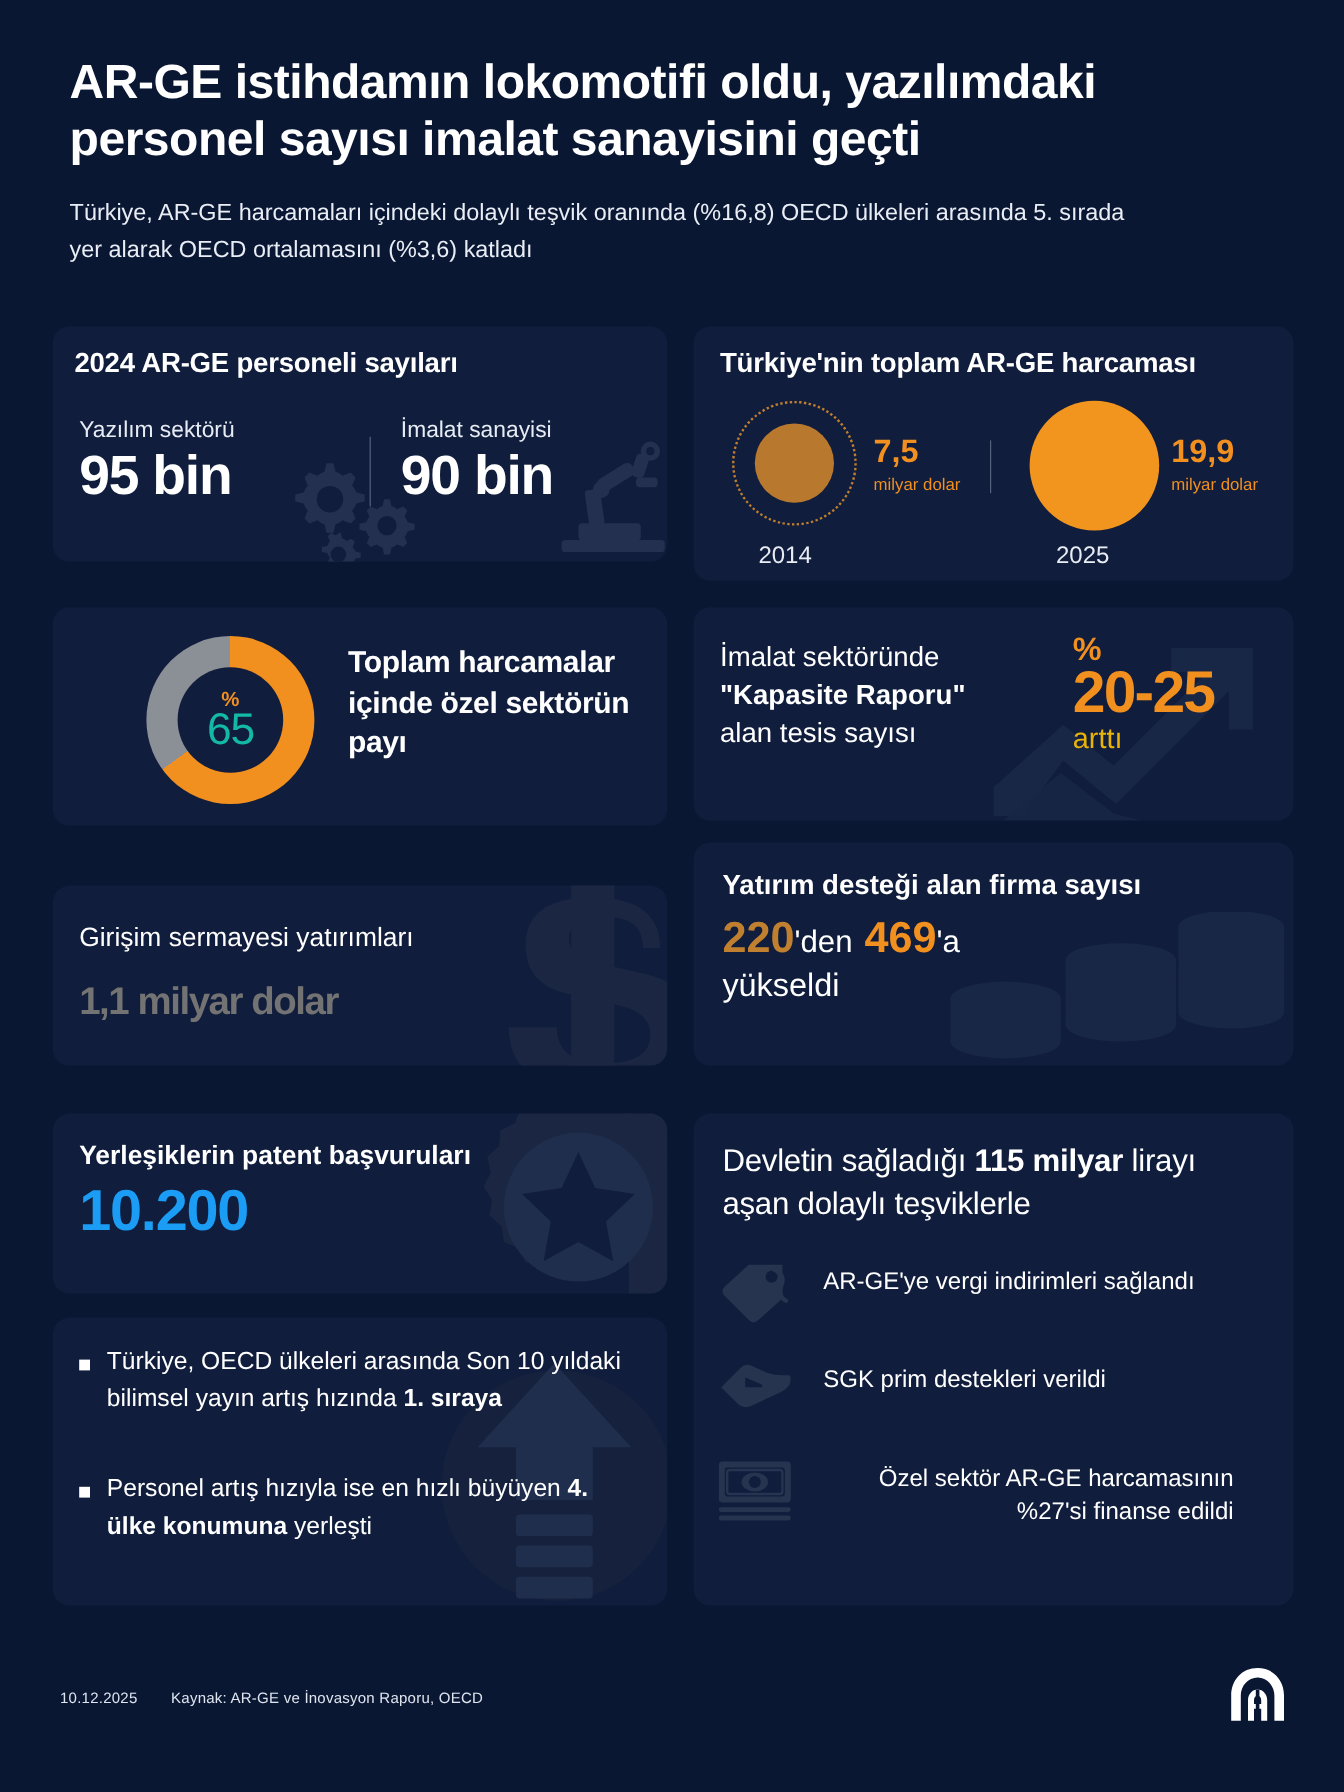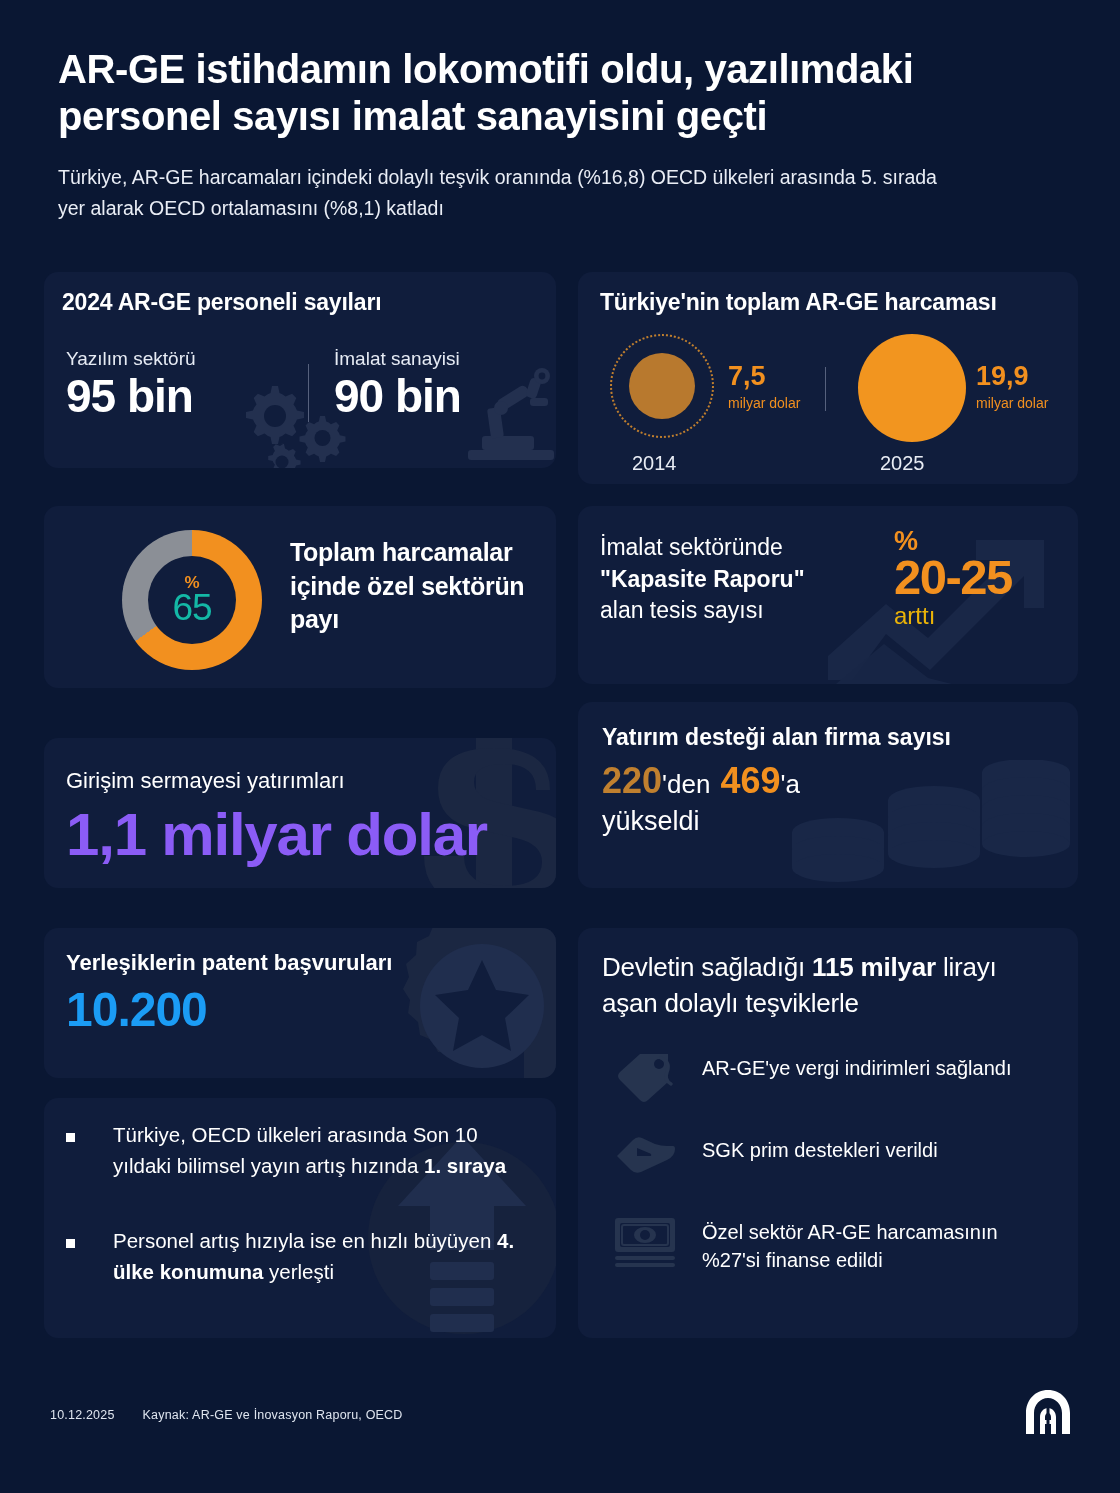--- a/index.html
+++ b/index.html
@@ -95,63 +95,63 @@
   .firms-title{ position:absolute; left:24px; top:22px; font-size:23px; color:#ffffff; font-weight:600;}
   .firms-line{ position:absolute; left:24px; top:56px; font-size:36px; font-weight:700; color:#ffffff; line-height:1.25; width:440px;}
   .c-dark-orange{ color:#c0802f;margin-top:16px; }
   .c-orange{ color:#f2901f; }
   .firms-suffix{ font-size:26px; font-weight:400; color:#ffffff; }
   .firms-last{ position:absolute; left:24px; top:104px; font-size:27px; font-weight:400; color:#ffffff;}
 
   
   #card-vc{ left:44px; top:738px; width:512px; height:150px; }
   .vc-title{ position:absolute; left:22px; top:30px; font-size:22px; color:#ffffff; font-weight:400;}
-  .vc-value{ position:absolute; left:22px; top:62px; font-size:60px; font-weight:700; color:#8b5cf6; letter-spacing:-1.2px;}
+  .vc-value{ position:absolute; left:22px; top:78px; font-size:32px; font-weight:700; color:#737373; letter-spacing:-1.2px;}
 
   
   #card-patent{ left:44px; top:928px; width:512px; height:150px; }
   .pt-title{ position:absolute; left:22px; top:22px; font-size:22px; color:#ffffff; font-weight:600;}
   .pt-value{ position:absolute; left:22px; top:54px; font-size:48px; font-weight:700; color:#1b9cf5; letter-spacing:-1px;}
 
   
   #card-bullets{ left:44px; top:1098px; width:512px; height:240px; }
   .bullet{ position:absolute; left:22px; width:470px; display:flex; gap:14px; }
   .bullet-mark{
     width:9px; height:9px; background:#ffffff; margin-top:13px; flex:0 0 9px;
   }
-  .bullet-text{ font-size:20.5px; line-height:1.5; color:#ffffff; font-weight:400;margin-left:24px; }
+  .bullet-text{ font-size:20.5px; line-height:1.5; color:#ffffff; font-weight:400; }
   .bullet-text b{ font-weight:700; }
 
   
   #card-state{ left:578px; top:928px; width:500px; height:410px; }
   .state-head{
     position:absolute; left:24px; top:22px; width:450px;
     font-size:26px; line-height:1.38; color:#ffffff; font-weight:400; letter-spacing:-0.2px;
   }
   .state-head b{ font-weight:700;margin-top:20px; }
-  .sup-item{ position:absolute; left:36px; width:430px; display:flex; gap:26px; align-items:flex-start;}
+  .sup-item{ position:absolute; left:20px; width:430px; display:flex; gap:26px; align-items:flex-start;text-align:right;}
   .sup-icon{ width:62px; flex:0 0 62px; display:flex; align-items:center; justify-content:center;}
   .sup-text{ font-size:20px; line-height:1.42; color:#ffffff; font-weight:400; padding-top:2px;}
 
   
   .footer{ position:absolute; left:50px; top:1408px; display:flex; gap:28px; align-items:center;}
   .footer span{ font-size:12.5px; color:#dfe5ef; letter-spacing:.2px;}
   .logo{ position:absolute; right:44px; top:1384px; width:56px; height:56px; }
 
   
   .wm{ position:absolute; pointer-events:none; }
 </style>
 </head>
 <body>
 
 <div class="page">
 
   <div class="header">
     <div class="title">AR-GE istihdamın lokomotifi oldu, yazılımdaki personel sayısı imalat sanayisini geçti</div>
-    <div class="subtitle">Türkiye, AR-GE harcamaları içindeki dolaylı teşvik oranında (%16,8) OECD ülkeleri arasında 5. sırada yer alarak OECD ortalamasını (%8,1) katladı</div>
+    <div class="subtitle">Türkiye, AR-GE harcamaları içindeki dolaylı teşvik oranında (%16,8) OECD ülkeleri arasında 5. sırada yer alarak OECD ortalamasını (%3,6) katladı</div>
   </div>
 
   <div class="card" id="card-personnel">
 
     <svg class="wm" style="left:180px;top:98px;" width="150" height="100" viewBox="0 0 150 100">
       <g fill="#23304f">
         <path d="M48 16 l6 0 1.5 7 a18 18 0 0 1 6 3.5 l6.6-2.8 4.2 4.2 -2.8 6.6 a18 18 0 0 1 3.5 6 l7 1.5 0 6 -7 1.5 a18 18 0 0 1 -3.5 6 l2.8 6.6 -4.2 4.2 -6.6-2.8 a18 18 0 0 1 -6 3.5 l-1.5 7 -6 0 -1.5-7 a18 18 0 0 1 -6-3.5 l-6.6 2.8 -4.2-4.2 2.8-6.6 a18 18 0 0 1 -3.5-6 l-7-1.5 0-6 7-1.5 a18 18 0 0 1 3.5-6 l-2.8-6.6 4.2-4.2 6.6 2.8 a18 18 0 0 1 6-3.5 z"></path>
         <circle cx="51" cy="46" r="11" fill="#101d3c"></circle>
         <path d="M96 46 l5 0 1.2 5.6 a14 14 0 0 1 4.7 2.7 l5.2-2.2 3.3 3.3 -2.2 5.2 a14 14 0 0 1 2.7 4.7 l5.6 1.2 0 5 -5.6 1.2 a14 14 0 0 1 -2.7 4.7 l2.2 5.2 -3.3 3.3 -5.2-2.2 a14 14 0 0 1 -4.7 2.7 l-1.2 5.6 -5 0 -1.2-5.6 a14 14 0 0 1 -4.7-2.7 l-5.2 2.2 -3.3-3.3 2.2-5.2 a14 14 0 0 1 -2.7-4.7 l-5.6-1.2 0-5 5.6-1.2 a14 14 0 0 1 2.7-4.7 l-2.2-5.2 3.3-3.3 5.2 2.2 a14 14 0 0 1 4.7-2.7 z"></path>
         <circle cx="98.5" cy="68" r="8" fill="#101d3c"></circle>

